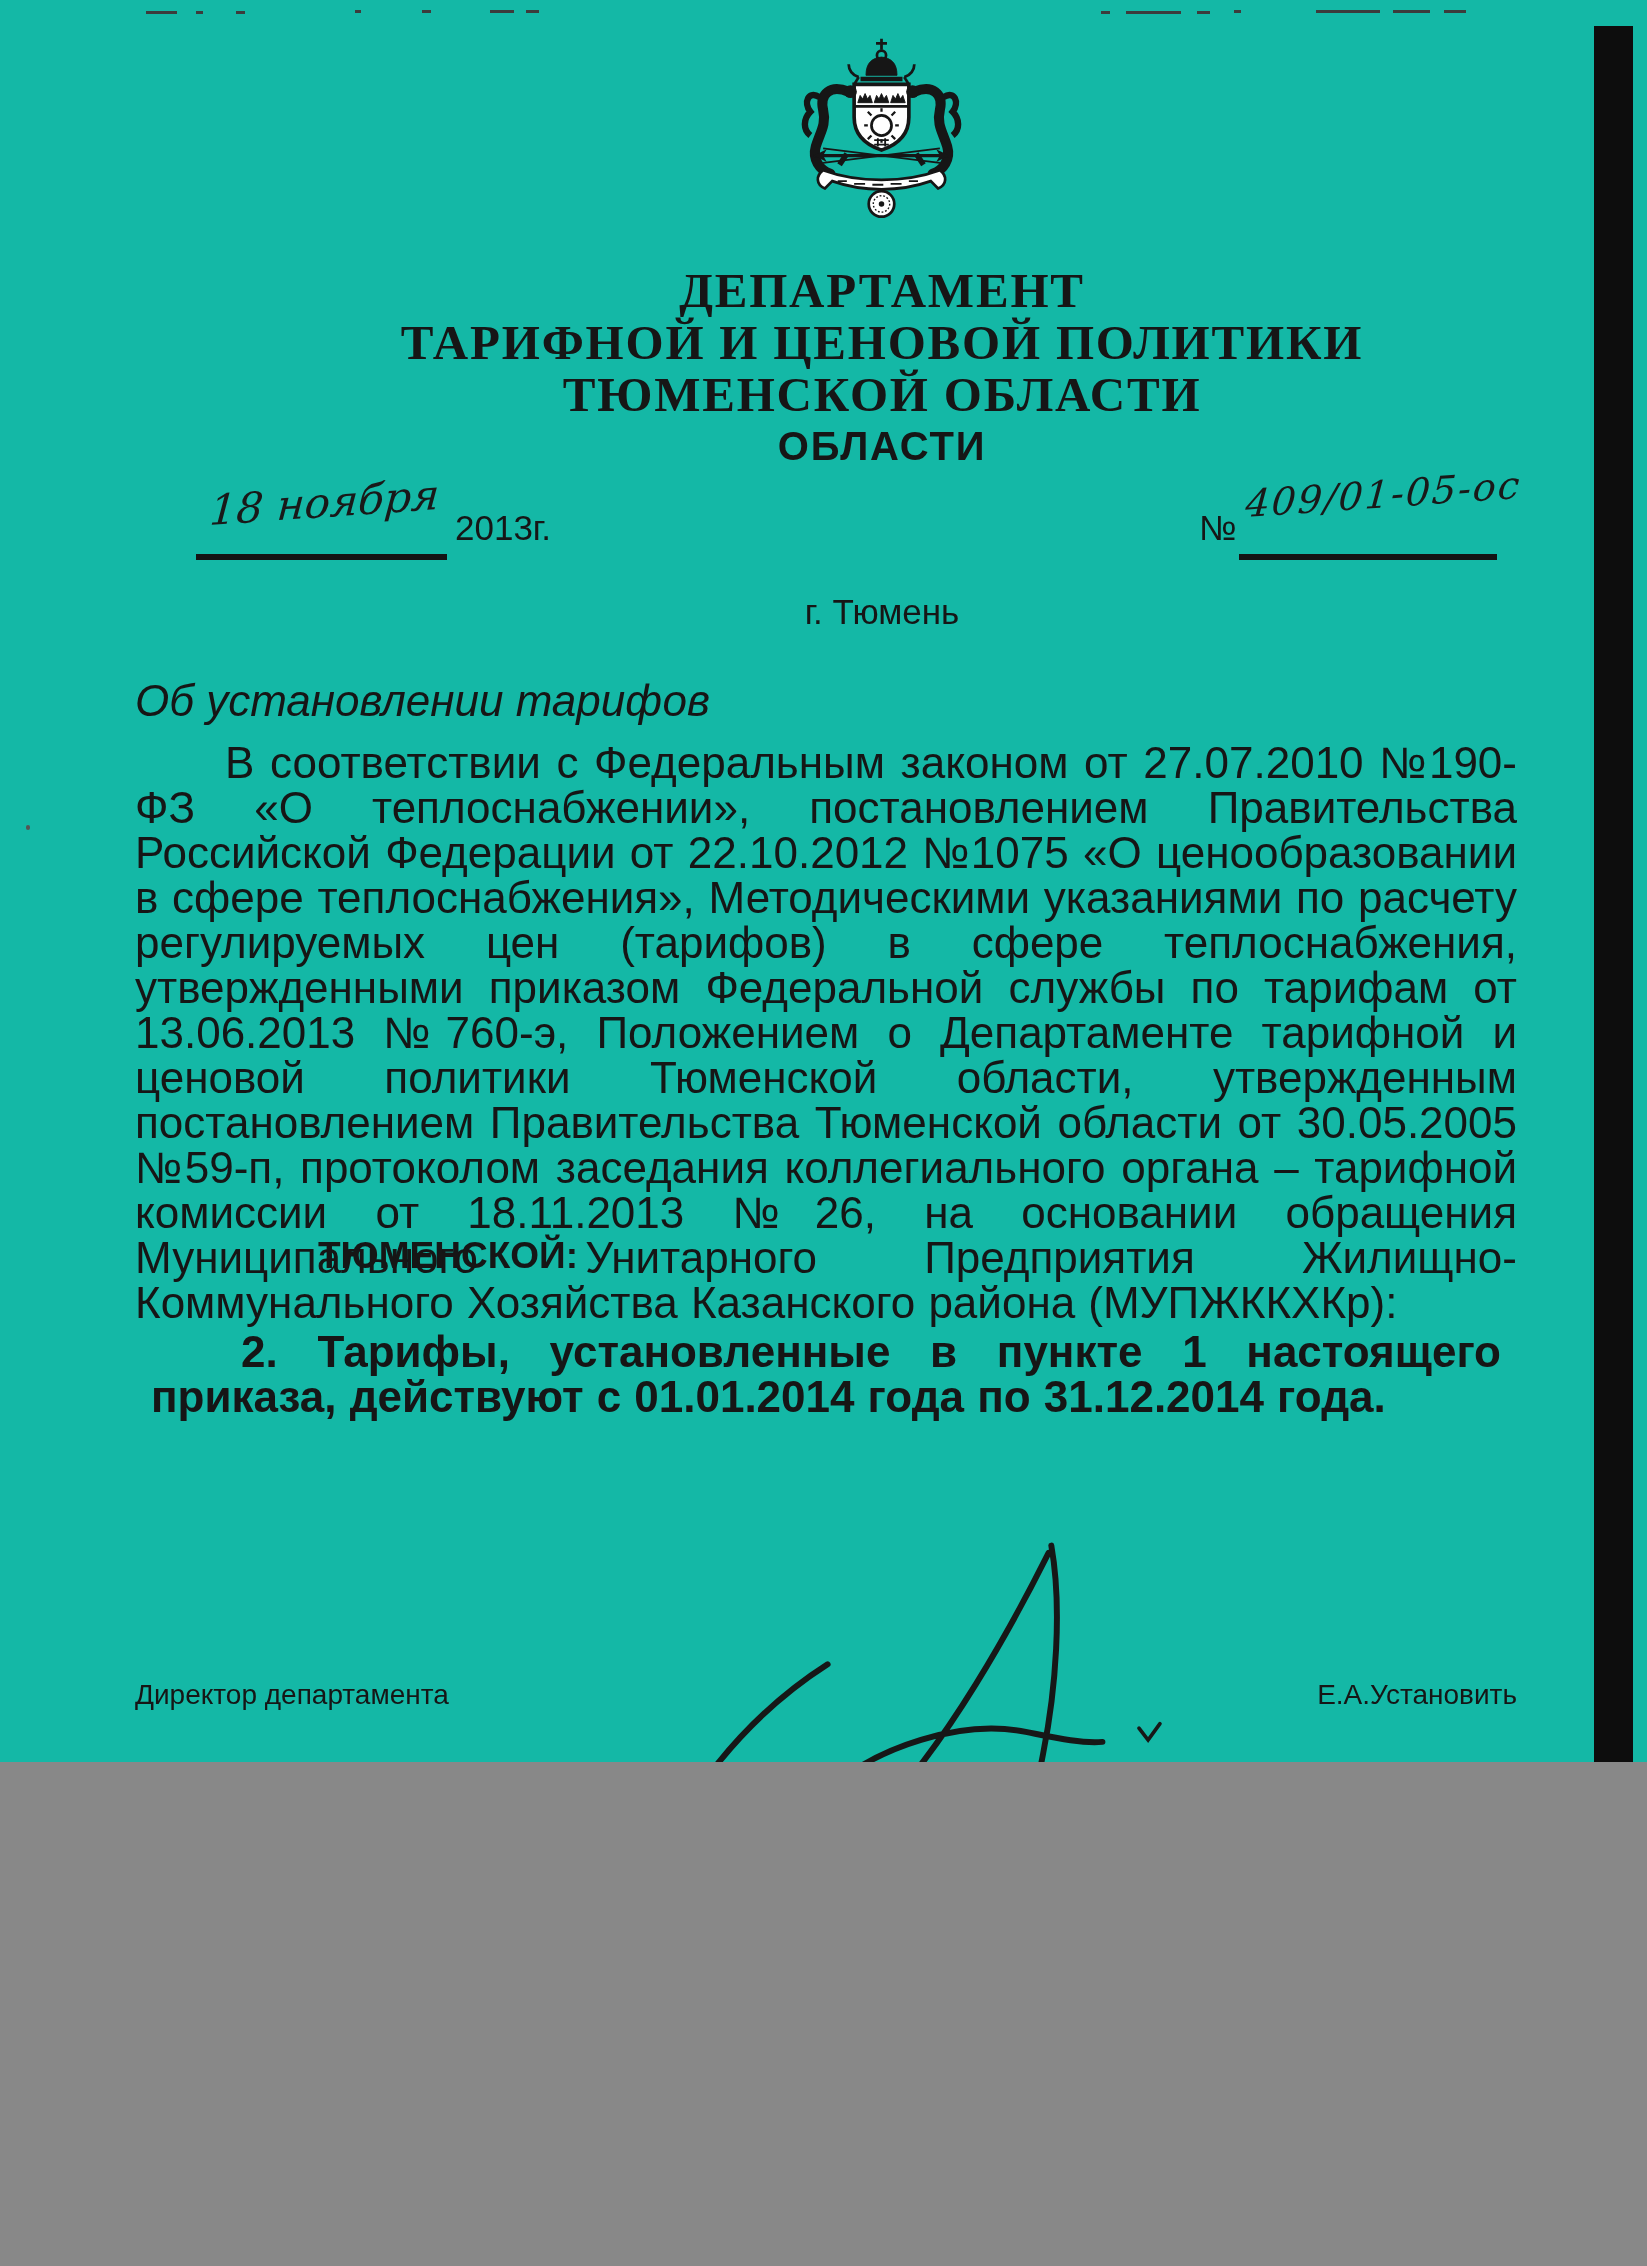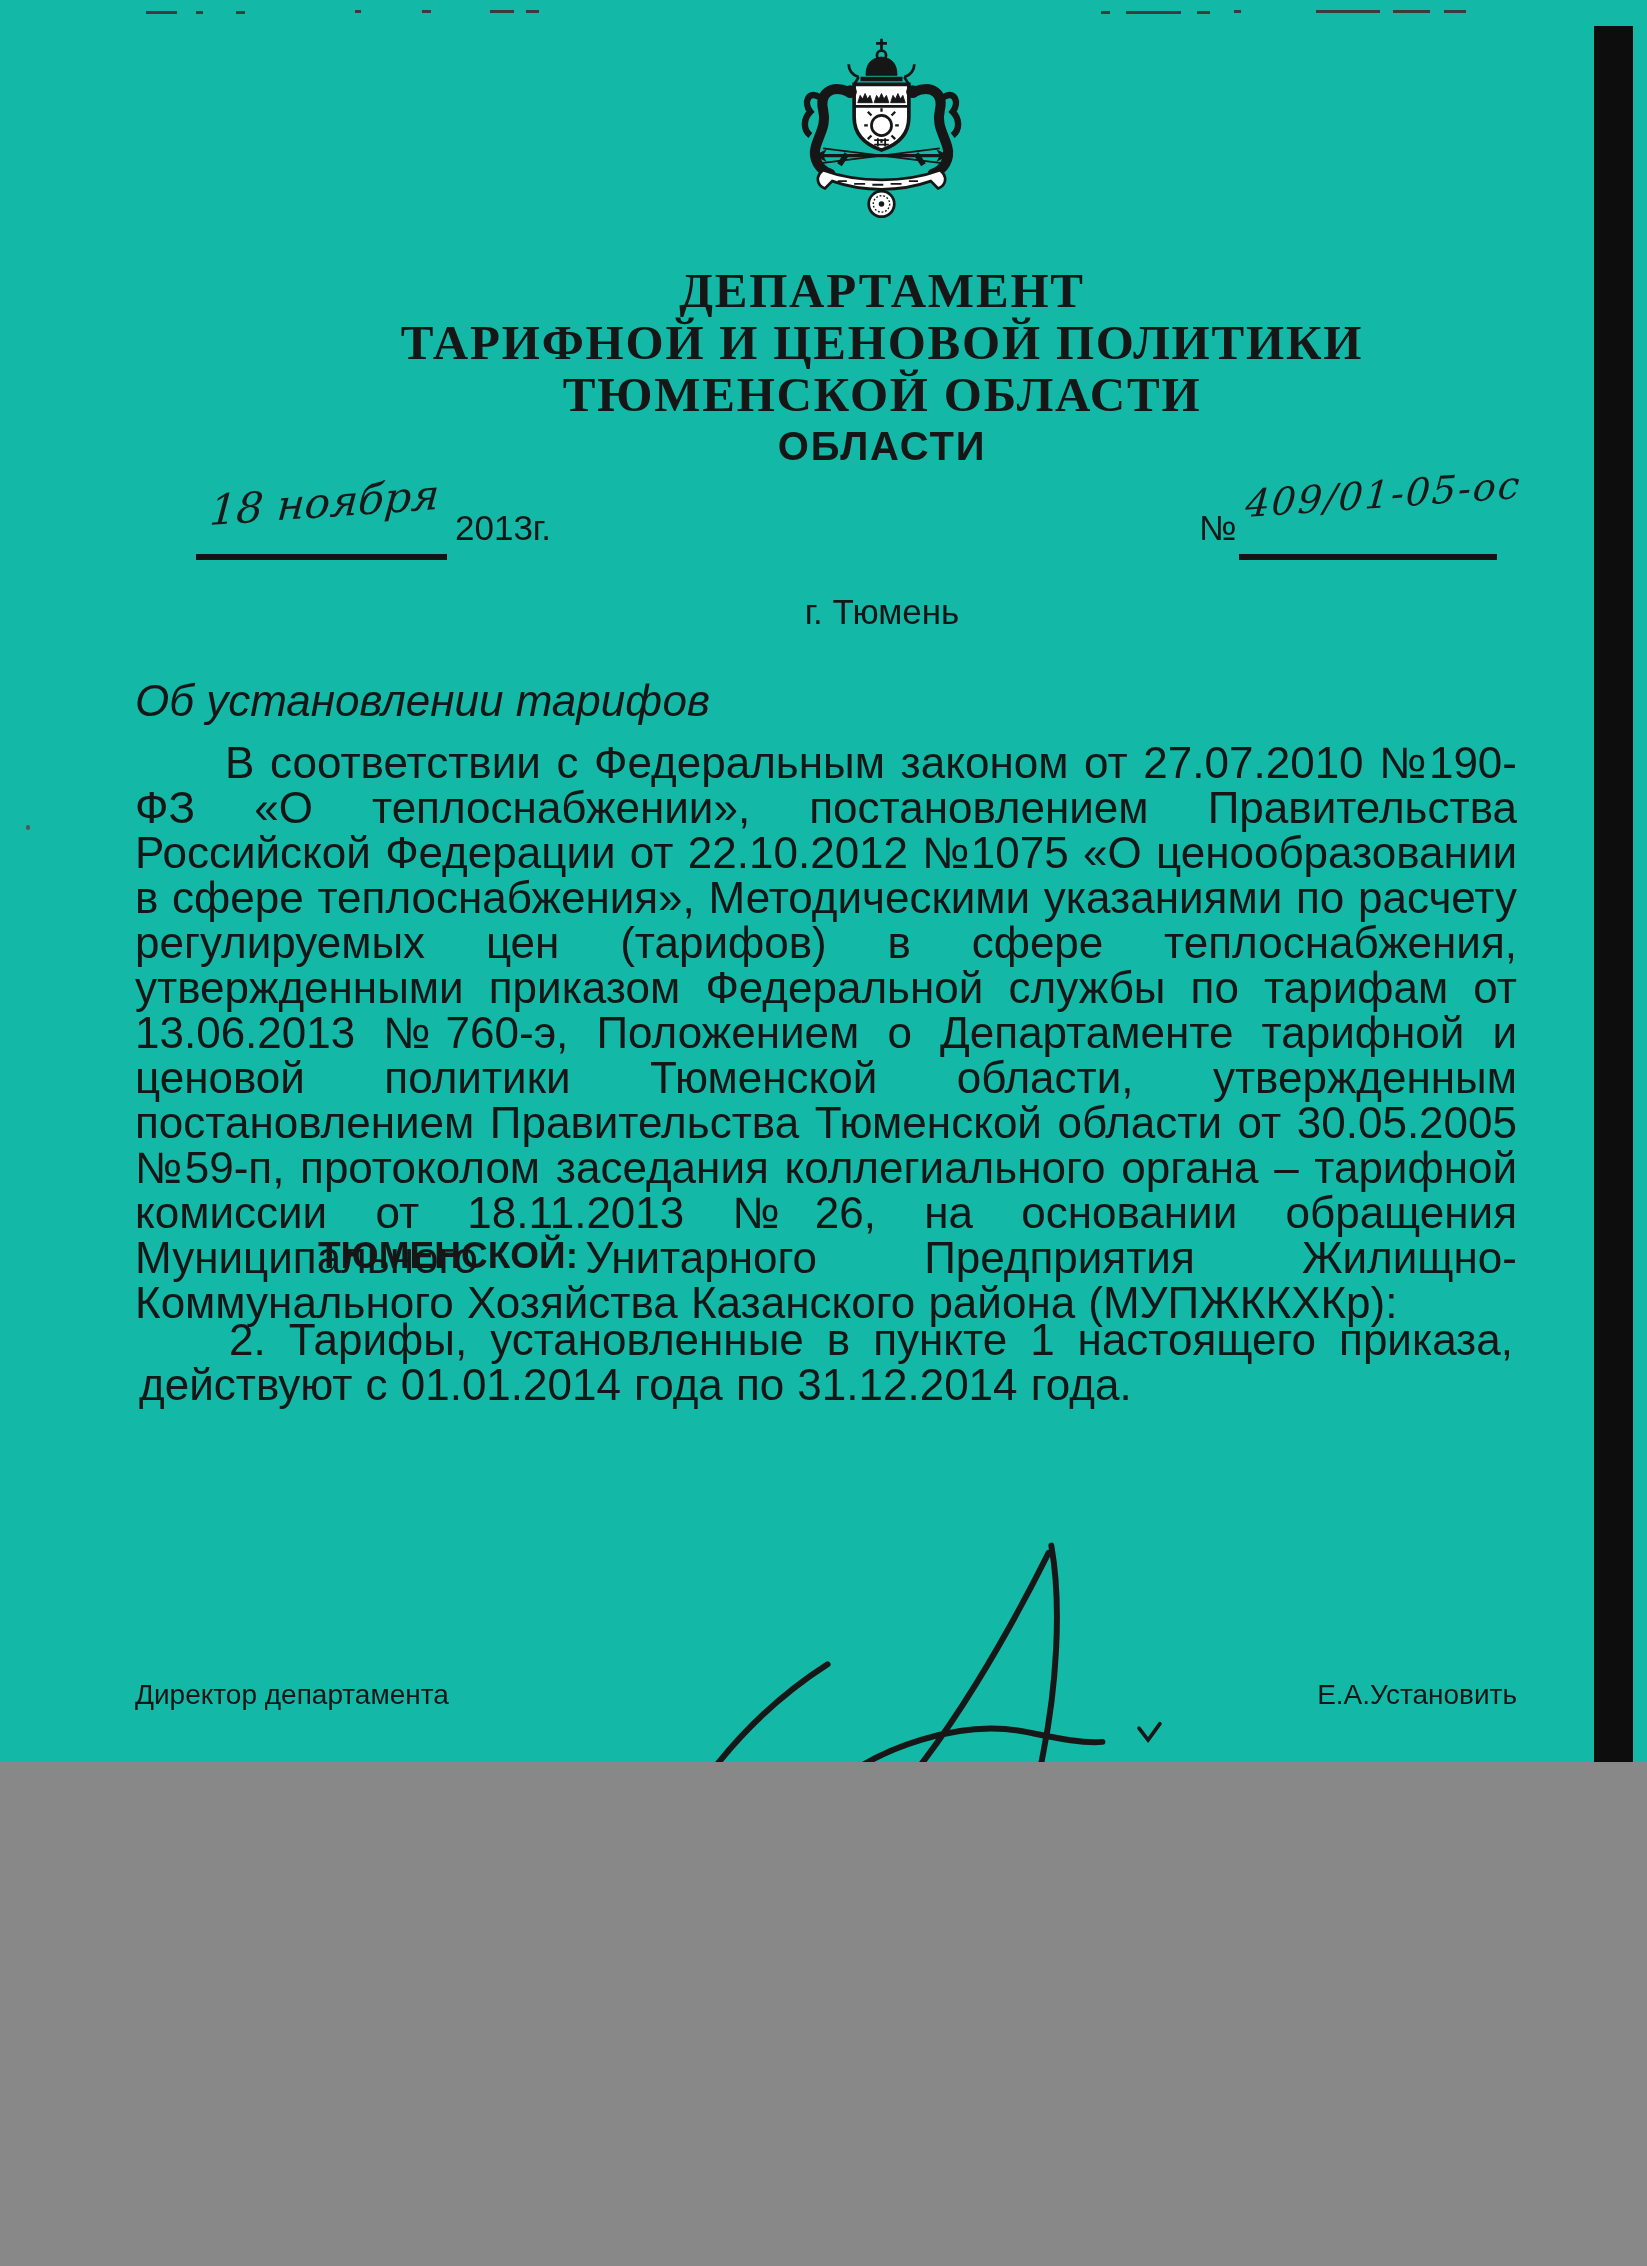--- a/index.html
+++ b/index.html
@@ -120,21 +120,21 @@
 
   <div class="abs" style="left:247px;top:592px;width:1270px;text-align:center;font-size:35px;">г. Тюмень</div>
 
   <div class="abs" style="left:135px;top:676px;font-size:44px;font-style:italic;">Об установлении тарифов</div>
 
   <div class="abs par" style="left:135px;top:740px;width:1382px;">В соответствии с Федеральным законом от 27.07.2010 №190-ФЗ «О теплоснабжении», постановлением Правительства Российской Федерации от 22.10.2012 №1075 «О ценообразовании в сфере теплоснабжения», Методическими указаниями по расчету регулируемых цен (тарифов) в сфере теплоснабжения, утвержденными приказом Федеральной службы по тарифам от 13.06.2013 №760-э, Положением о Департаменте тарифной и ценовой политики Тюменской области, утвержденным постановлением Правительства Тюменской области от 30.05.2005 №59-п, протоколом заседания коллегиального органа – тарифной комиссии от 18.11.2013 №26, на основании обращения Муниципального Унитарного Предприятия Жилищно-Коммунального Хозяйства Казанского района (МУПЖККХКр):</div>
 
   <div class="abs" style="left:318px;top:1235px;font-size:37px;font-weight:bold;">ТЮМЕНСКОЙ:</div>
 
   <div class="abs" style="left:135px;top:1313px;width:1382px;">
-    <p class="par" style="margin:4px;position:relative;">2. Тарифы, установленные в пункте 1 настоящего приказа, действуют с 01.01.2014 года по 31.12.2014 года.</p>
+    <p class="par" style="margin:16px;position:relative;font-weight:bold;">2. Тарифы, установленные в пункте 1 настоящего приказа, действуют с 01.01.2014 года по 31.12.2014 года.</p>
   </div>
 
   <div class="abs" style="left:135px;top:1679px;width:1382px;display:flex;justify-content:space-between;font-size:28px;">
     <span>Директор департамента</span>
     <span>Е.А.Установить</span>
   </div>
 
   <svg class="abs" style="left:640px;top:1489px;" width="567" height="493" viewBox="0 0 620 540">
     <g fill="none" stroke="#171717" stroke-width="6.5" stroke-linecap="round">
       <path d="M205 192 C158 222 108 266 64 328"></path>

